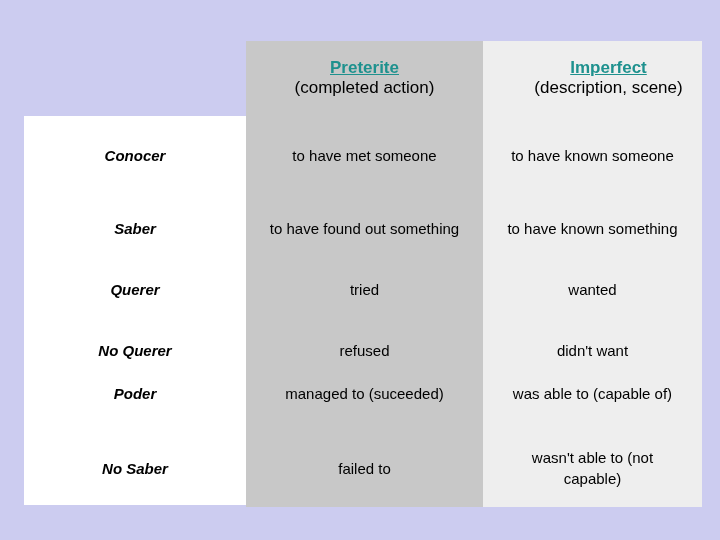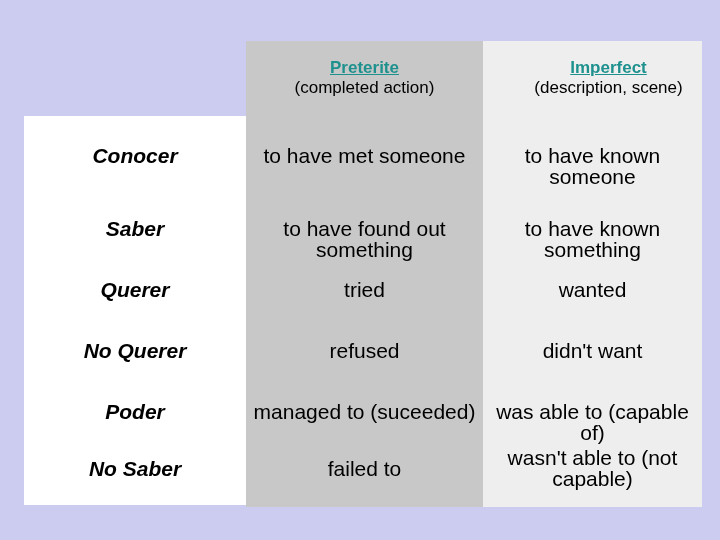--- a/index.html
+++ b/index.html
@@ -67,39 +67,39 @@
   .row {
     position: absolute;
     left: 0;
     width: 720px;
     height: 21px;
   }
   .cell {
     position: absolute;
     top: 0;
     text-align: center;
-    font-size: 21px;
+    font-size: 15px;
     line-height: 21px;
     color: #000;
     white-space: pre-line;
   }
   .cell-verb {
     left: 24px;
     width: 222px;
     font-weight: bold;
     font-style: italic;
   }
   .cell-pret { left: 246px; width: 237px; }
   .cell-imp  { left: 483px; width: 219px; }
   .cell-two-line { top: -11px; }
   .row-conocer  { top: 145px; }
   .row-saber    { top: 218px; }
   .row-querer   { top: 279px; }
   .row-noquerer { top: 340px; }
-  .row-poder    { top: 401px; }
+  .row-poder    { top: 383px; }
   .row-nopoder  { top: 458px; }
 </style>
 </head>
 <body>
 
 <div class="slide">
 
   <div class="col col-verb"></div>
   <div class="col col-pret"></div>
   <div class="col col-imp"></div>

